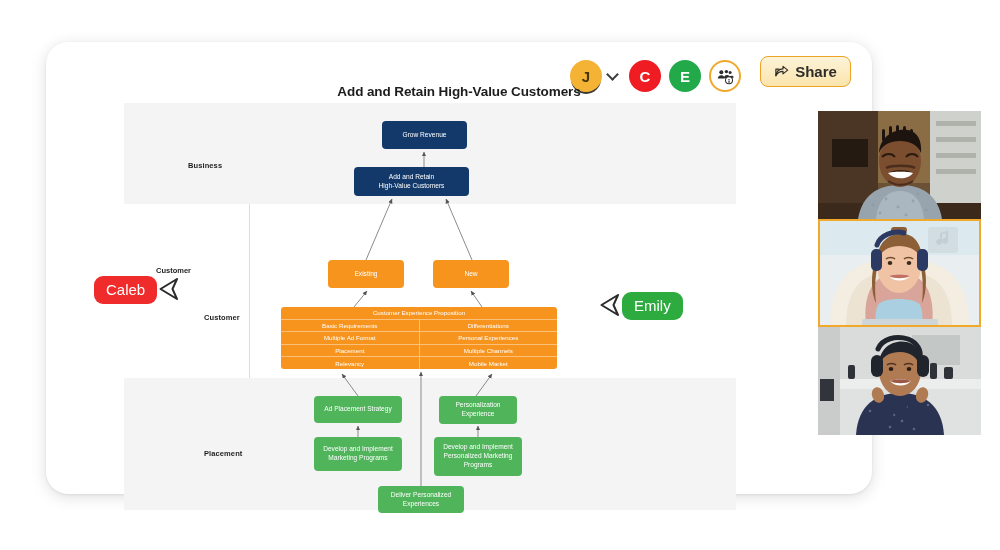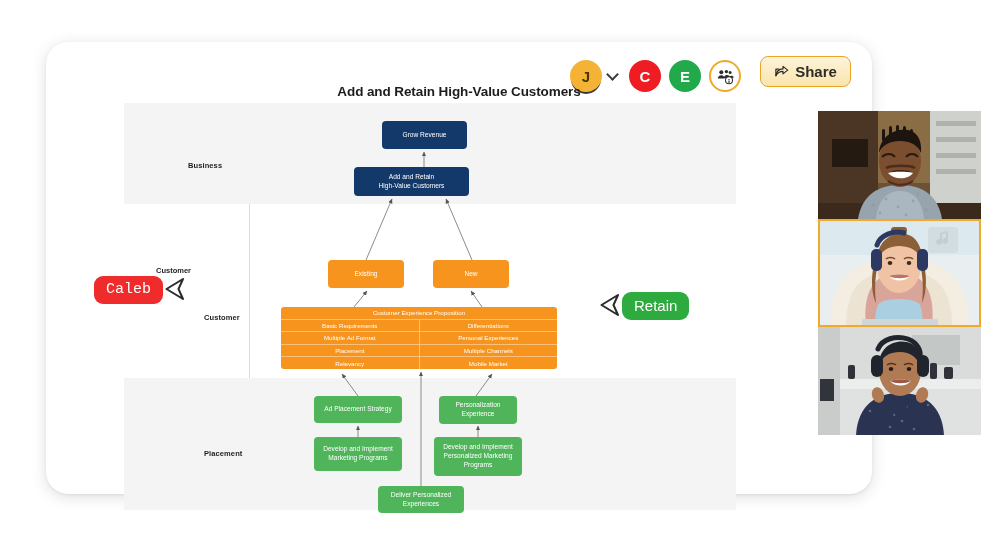--- a/index.html
+++ b/index.html
@@ -124,21 +124,21 @@
 
   
   .wires { position: absolute; left: 0; top: 0; width: 612px; height: 407px; }
 
   
   .cursor-tag { position: absolute; display: flex; align-items: center; }
   .tag-pill {
     border-radius: 9px; color: #fff; font-size: 15px;
     padding: 6px 12px; line-height: 1.05;
   }
-  .tag-pill.red   { background: #ef2b2b; font-family: Liberation Mono, monospace; }
+  .tag-pill.red   { background: #ef2b2b; }
   .tag-pill.green { background: #2eab3f; }
   .ptr { width: 24px; height: 26px; }
   .caleb-wrap { position: absolute; left: 94px; top: 276px; }
   .emily-wrap { position: absolute; left: 598px; top: 292px; }
   .ptr-label {
     position: absolute; left: 62px; top: -10px;
     font-size: 7.5px; font-weight: bold; color: #1e1e1e;
   }
 
   
@@ -294,21 +294,21 @@
       </svg>
       <div class="ptr-label">Customer</div>
     </div>
   </div>
 
   <div class="emily-wrap">
     <div class="cursor-tag">
       <svg class="ptr" viewBox="0 0 24 26">
         <path d="M20 2 L3.5 12 L20 22 L15.5 12 Z" fill="#ffffff" stroke="#2b2b2b" stroke-width="2" stroke-linejoin="round"></path>
       </svg>
-      <div class="tag-pill green">Retain</div>
+      <div class="tag-pill green">Emily</div>
     </div>
   </div>
 
   <div class="videos">
 
     <div class="tile t1">
       <svg width="163" height="108" viewBox="0 0 163 108">
         <rect width="163" height="108" fill="#6b5237"></rect>
         <rect x="0" y="0" width="60" height="108" fill="#4b3524"></rect>
         <rect x="14" y="28" width="36" height="28" fill="#241a12"></rect>

